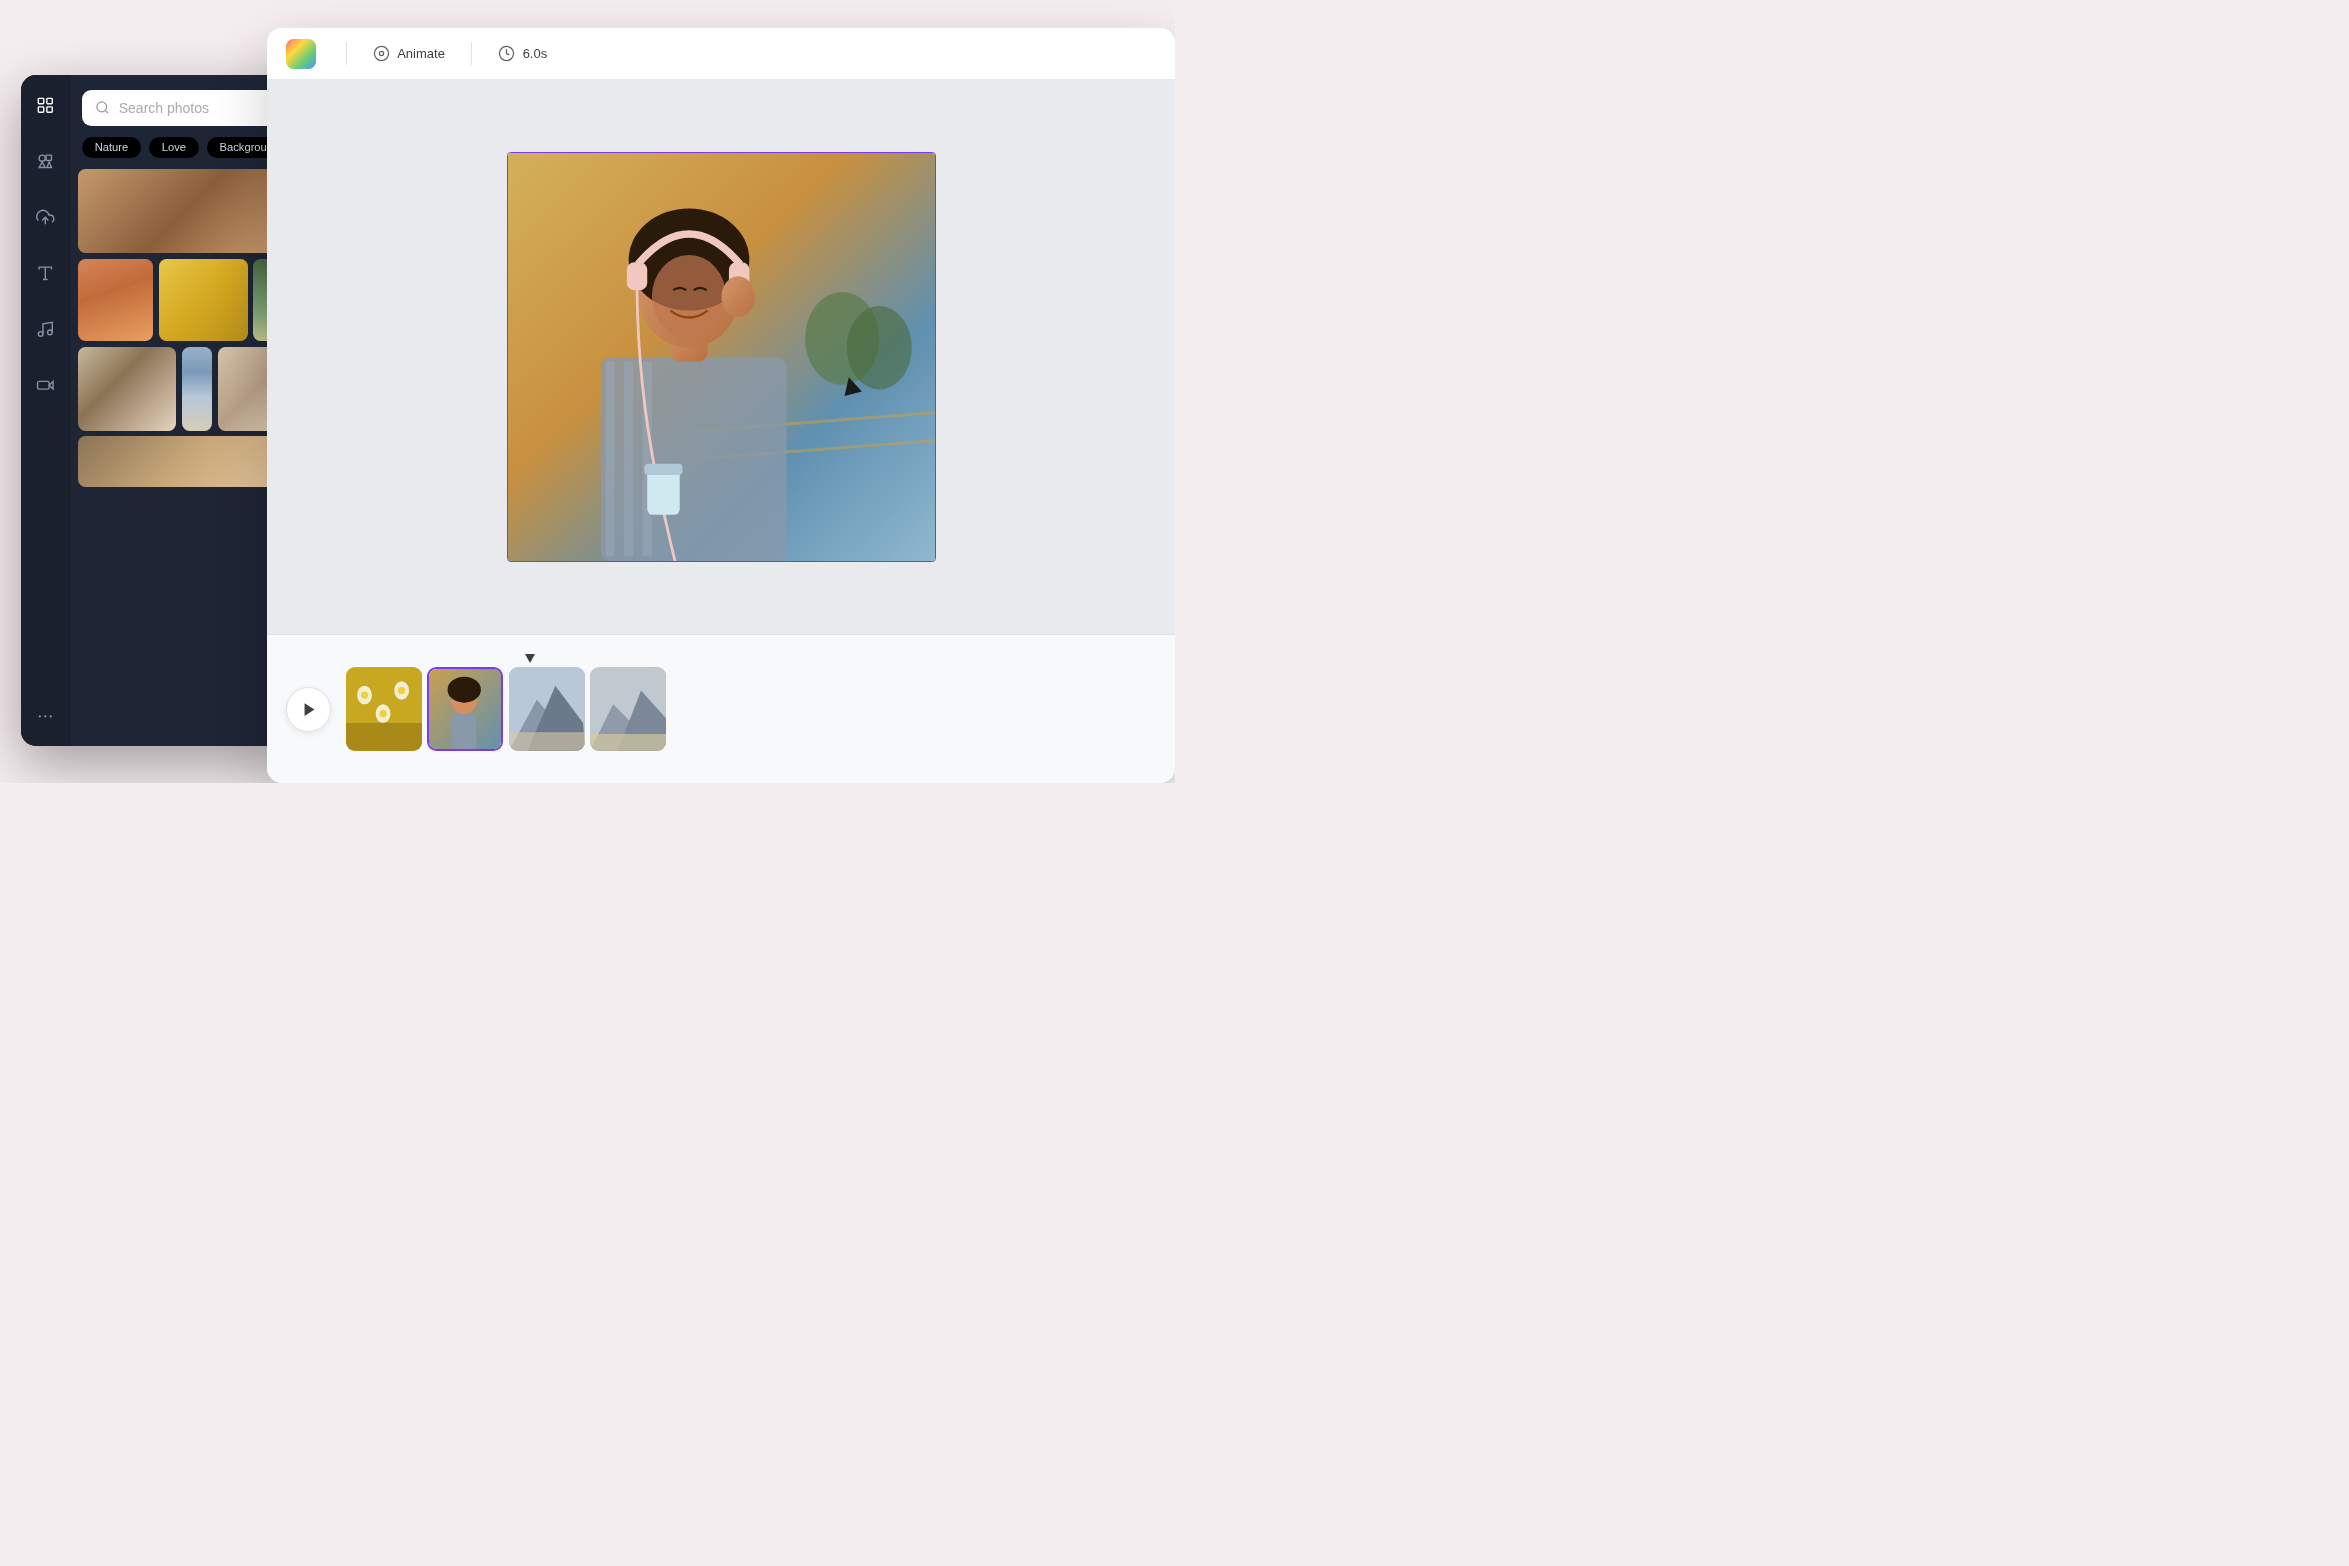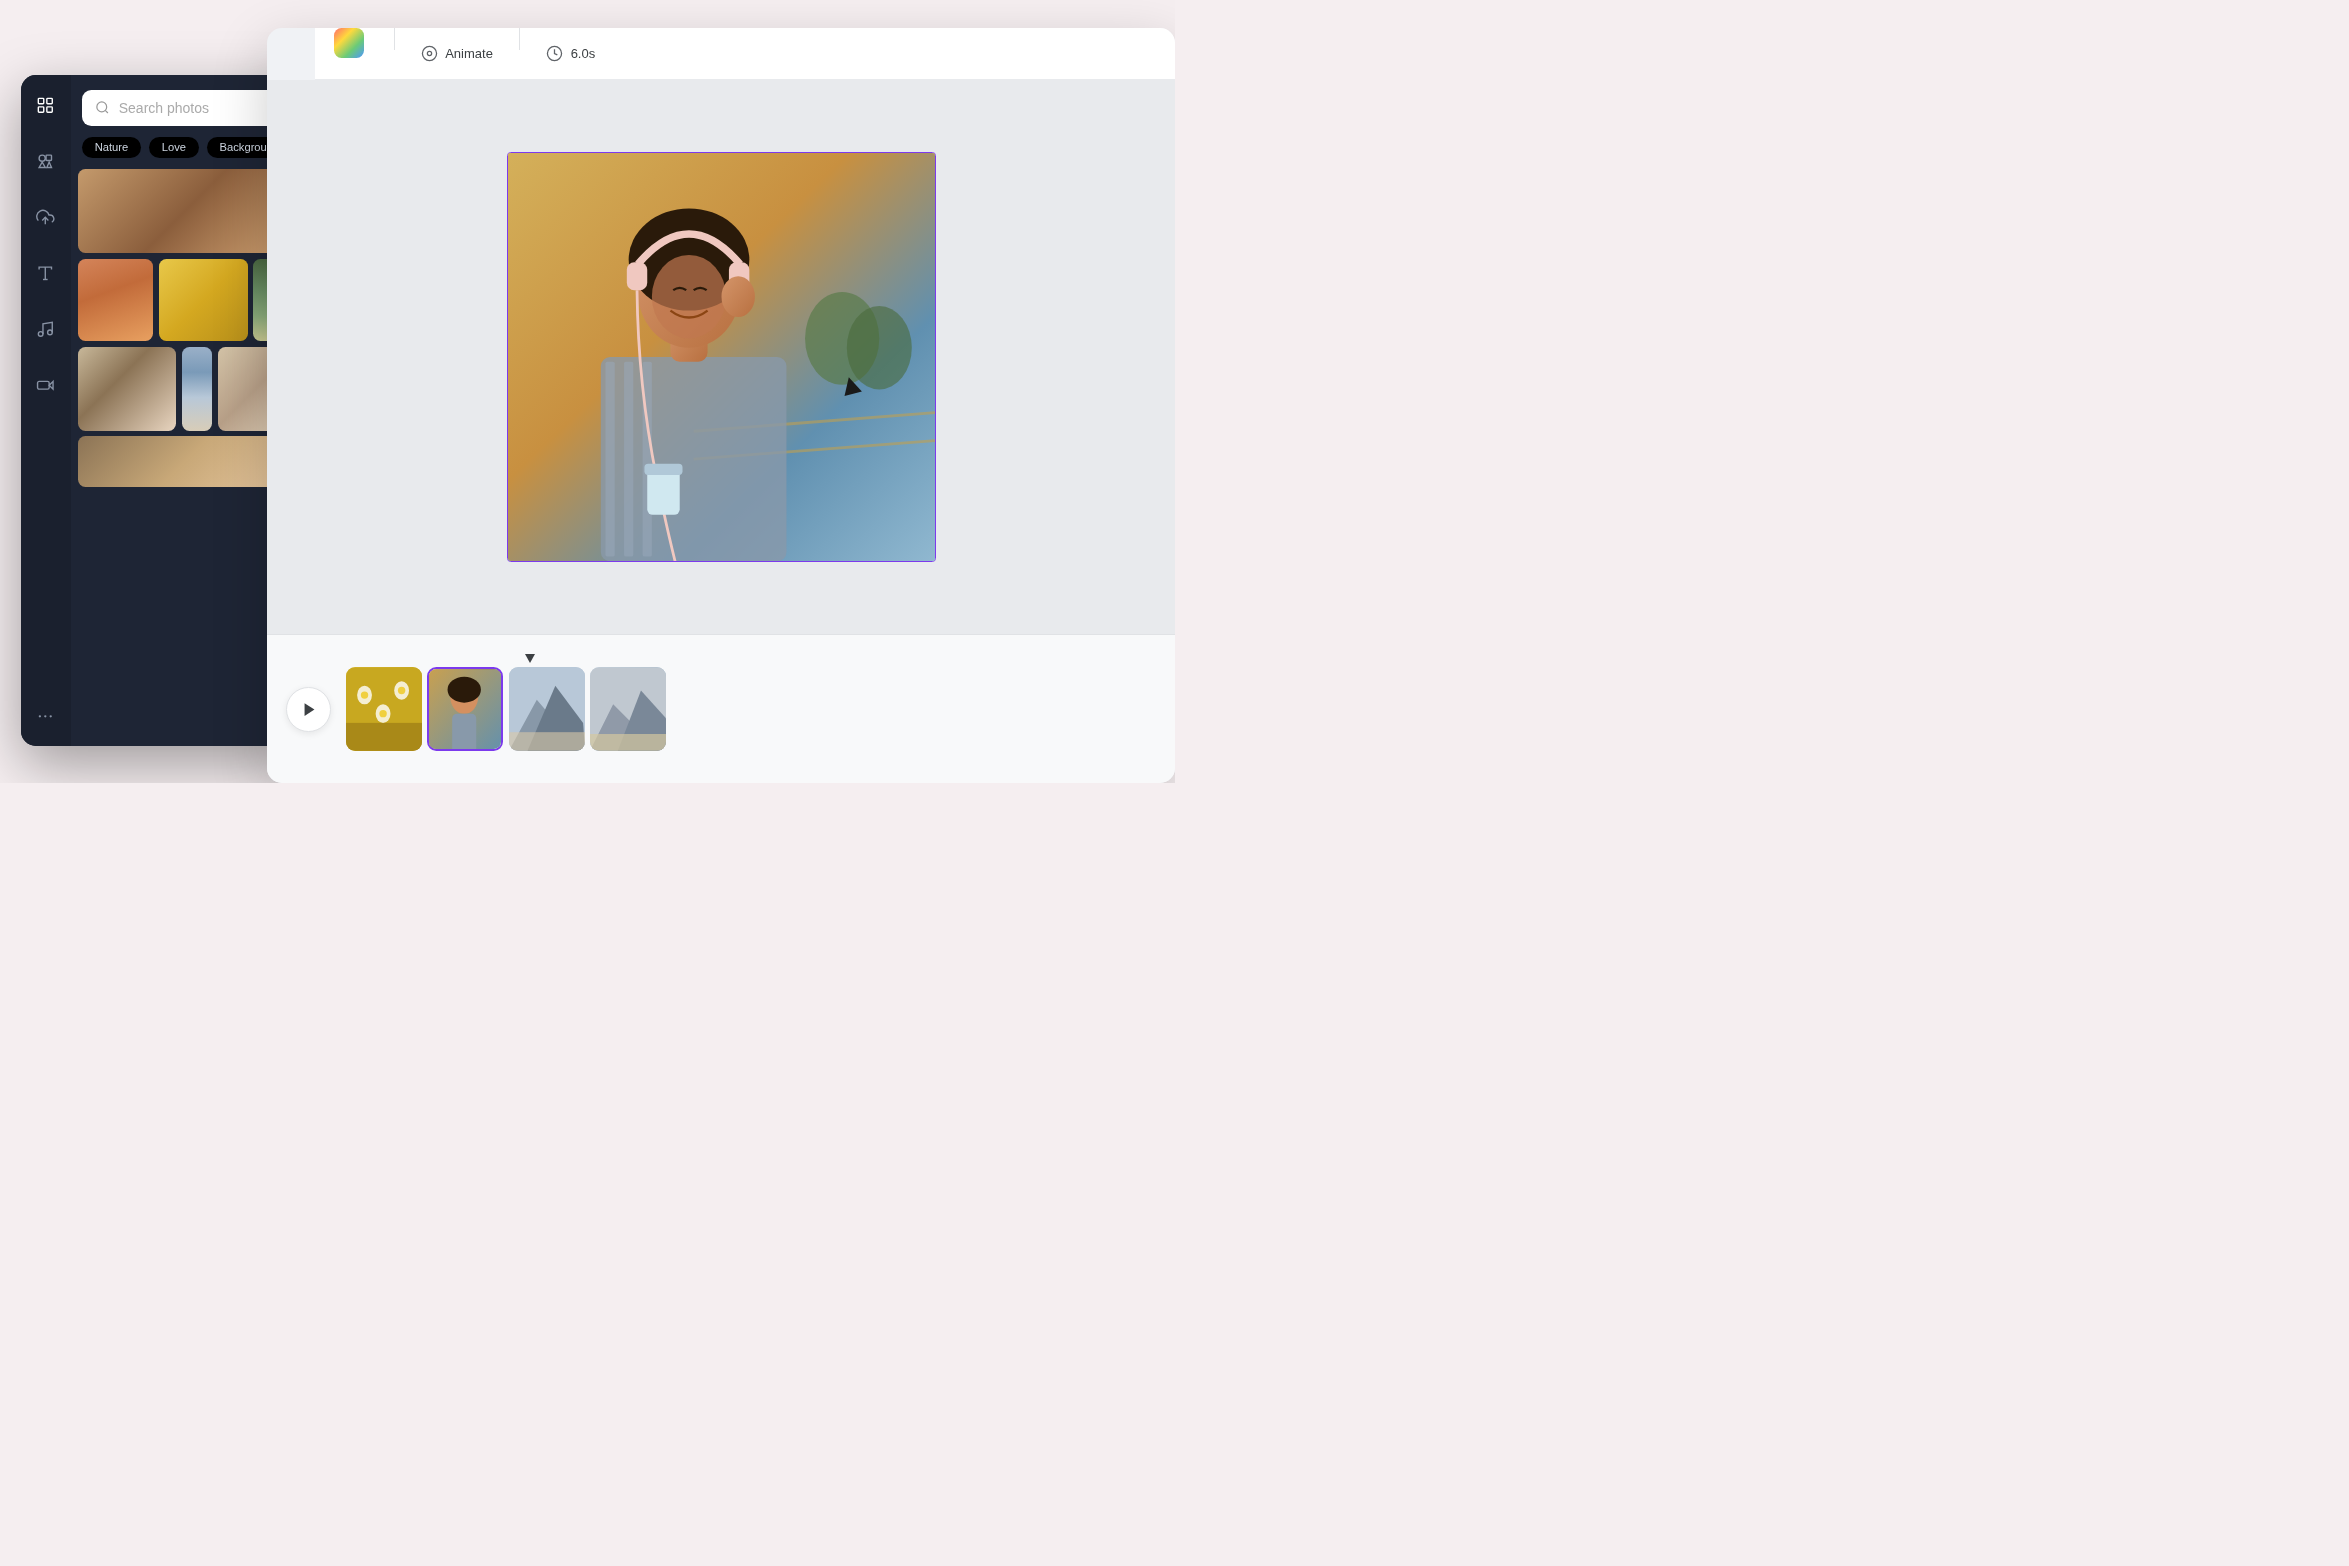--- a/index.html
+++ b/index.html
@@ -216,25 +216,25 @@
       display: flex;
       flex-direction: column;
       overflow: hidden;
     }
 
     
     .editor-toolbar {
       background: #fff;
       height: 52px;
       display: flex;
+      align-items: center;
       padding: 0 18.6px;
       gap: 0;
       border-bottom: 0.9px solid #e8eaed;
       flex-shrink: 0;
-      margin-left: 48px;
     }
 
     .toolbar-logo {
       width: 30px;
       height: 30px;
       border-radius: 7.5px;
       background: linear-gradient(135deg, #ff6b6b, #ffd93d, #6bcb77, #4d96ff);
       flex-shrink: 0;
       margin-right: 15px;
     }

